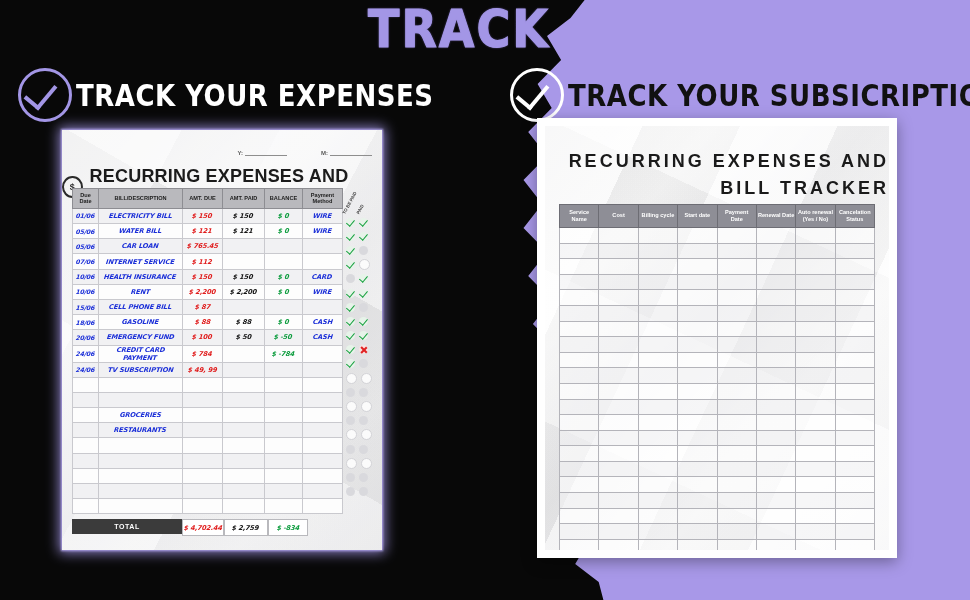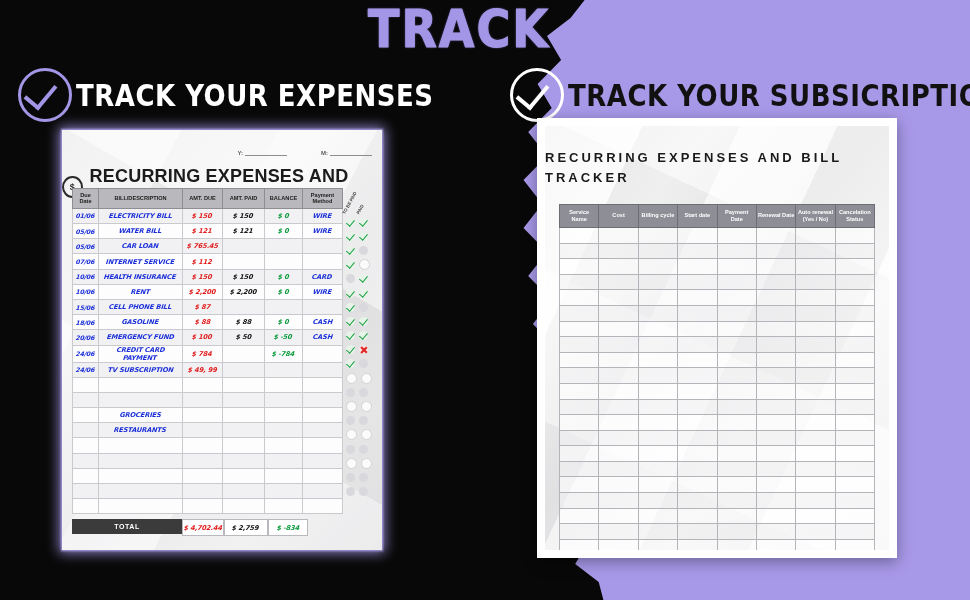--- a/index.html
+++ b/index.html
@@ -175,22 +175,22 @@
     background:linear-gradient(130deg,#ededee 0%,#fafafa 24%,#e9e9eb 46%,#fbfbfb 68%,#ececee 100%);
     overflow:hidden;
   }
   .sheet-right-inner .poly{
     position:absolute;inset:0;pointer-events:none;
     background:
       linear-gradient(115deg, rgba(255,255,255,.7) 0 18%, rgba(0,0,0,.02) 18% 36%, rgba(255,255,255,.5) 36% 54%, rgba(0,0,0,.03) 54% 74%, rgba(255,255,255,.45) 74% 100%),
       linear-gradient(205deg, rgba(255,255,255,.5) 0 26%, rgba(0,0,0,.025) 26% 52%, rgba(255,255,255,.4) 52% 78%, rgba(0,0,0,.02) 78% 100%);
   }
   .sub-title{
-    position:absolute;left:0;right:0;top:22px;text-align:left;
-    font-size:13px;font-weight:bold;color:#1a1a1a;letter-spacing:3px;line-height:1.5;
+    position:absolute;left:0;right:0;top:22px;text-align:right;
+    font-size:18px;font-weight:bold;color:#1a1a1a;letter-spacing:3px;line-height:1.5;
   }
   .sub-table-wrap{position:absolute;left:14px;right:14px;top:78px;}
   table.sub{border-collapse:collapse;width:100%;table-layout:fixed;}
   table.sub th{
     background:#8e8e96;color:#ffffff;font-weight:bold;font-size:5.6px;
     border:1px solid #6d6d74;padding:4px 1px;line-height:1.25;text-align:center;
   }
   table.sub td{
     border:1px solid #b4b4ba;height:12.6px;background:rgba(255,255,255,.62);
   }

